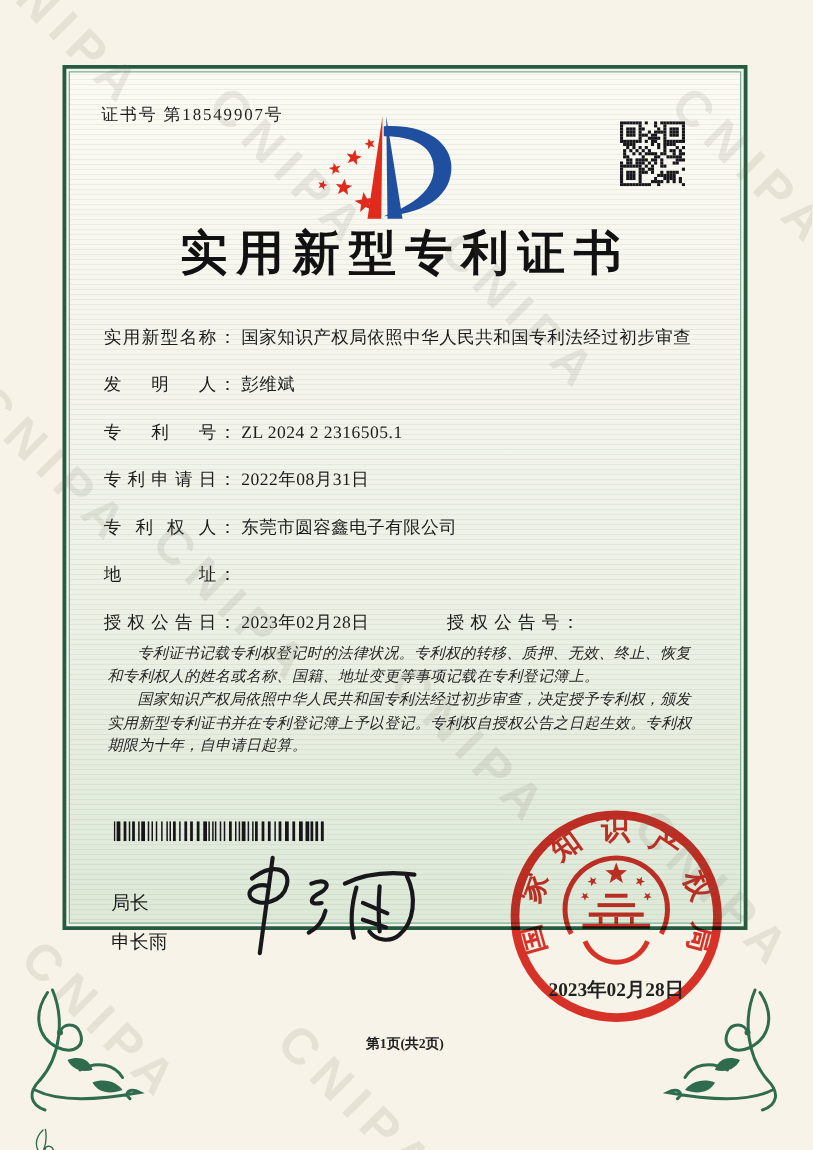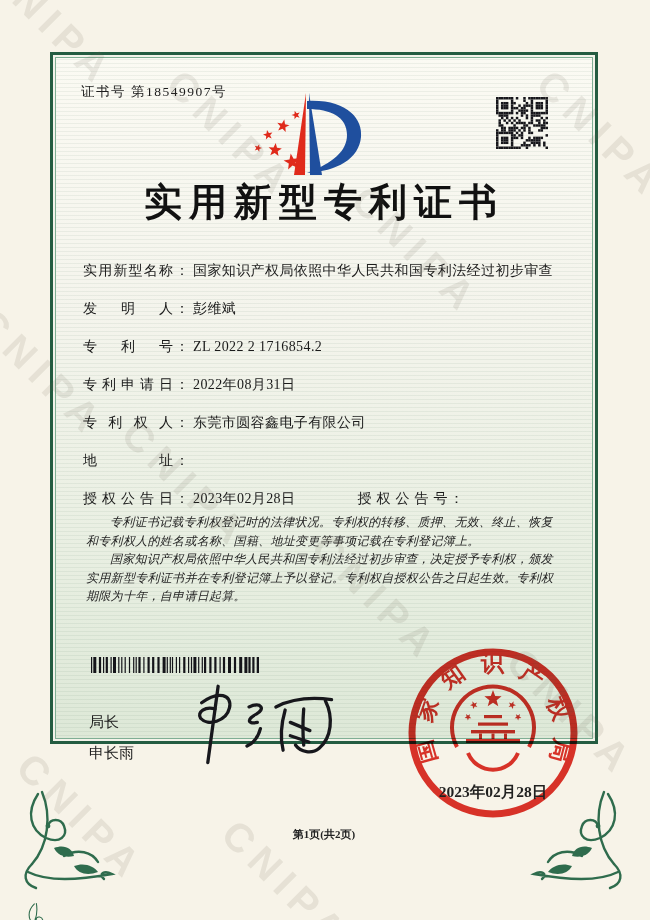--- a/index.html
+++ b/index.html
@@ -352,21 +352,21 @@
           <span class="pair">
             <span class="lbl">发明人</span>
             <span class="colon">：</span>
             <span class="val">彭维斌</span>
           </span>
         </div>
         <div class="frow">
           <span class="pair">
             <span class="lbl">专利号</span>
             <span class="colon">：</span>
-            <span class="val">ZL 2022 2 1716854.2</span>
+            <span class="val">ZL 2024 2 2316505.1</span>
           </span>
         </div>
         <div class="frow">
           <span class="pair">
             <span class="lbl">专利申请日</span>
             <span class="colon">：</span>
             <span class="val">2022年08月31日</span>
           </span>
         </div>
         <div class="frow">

